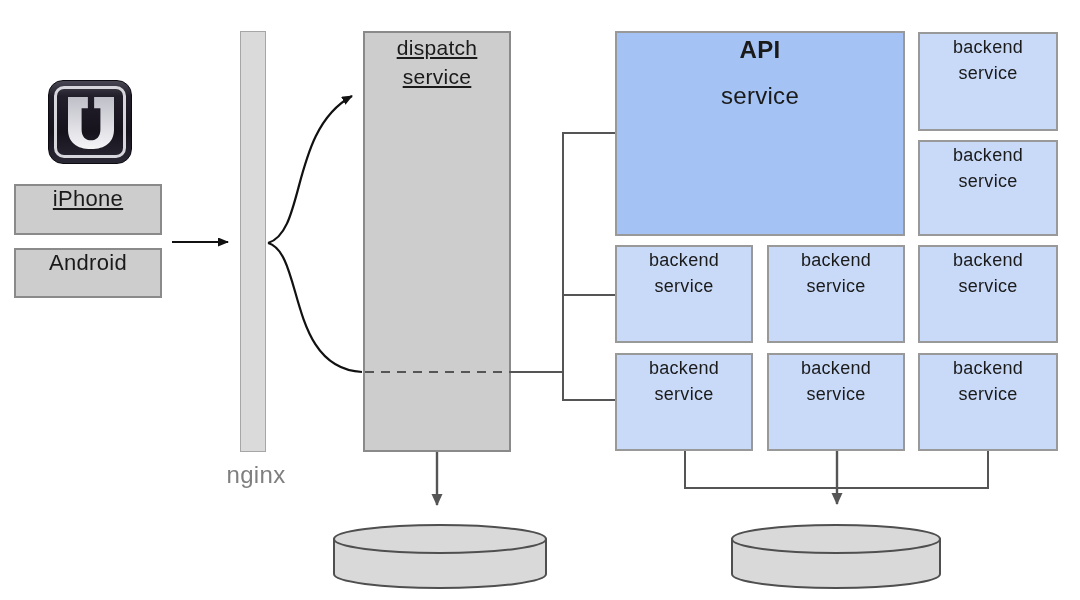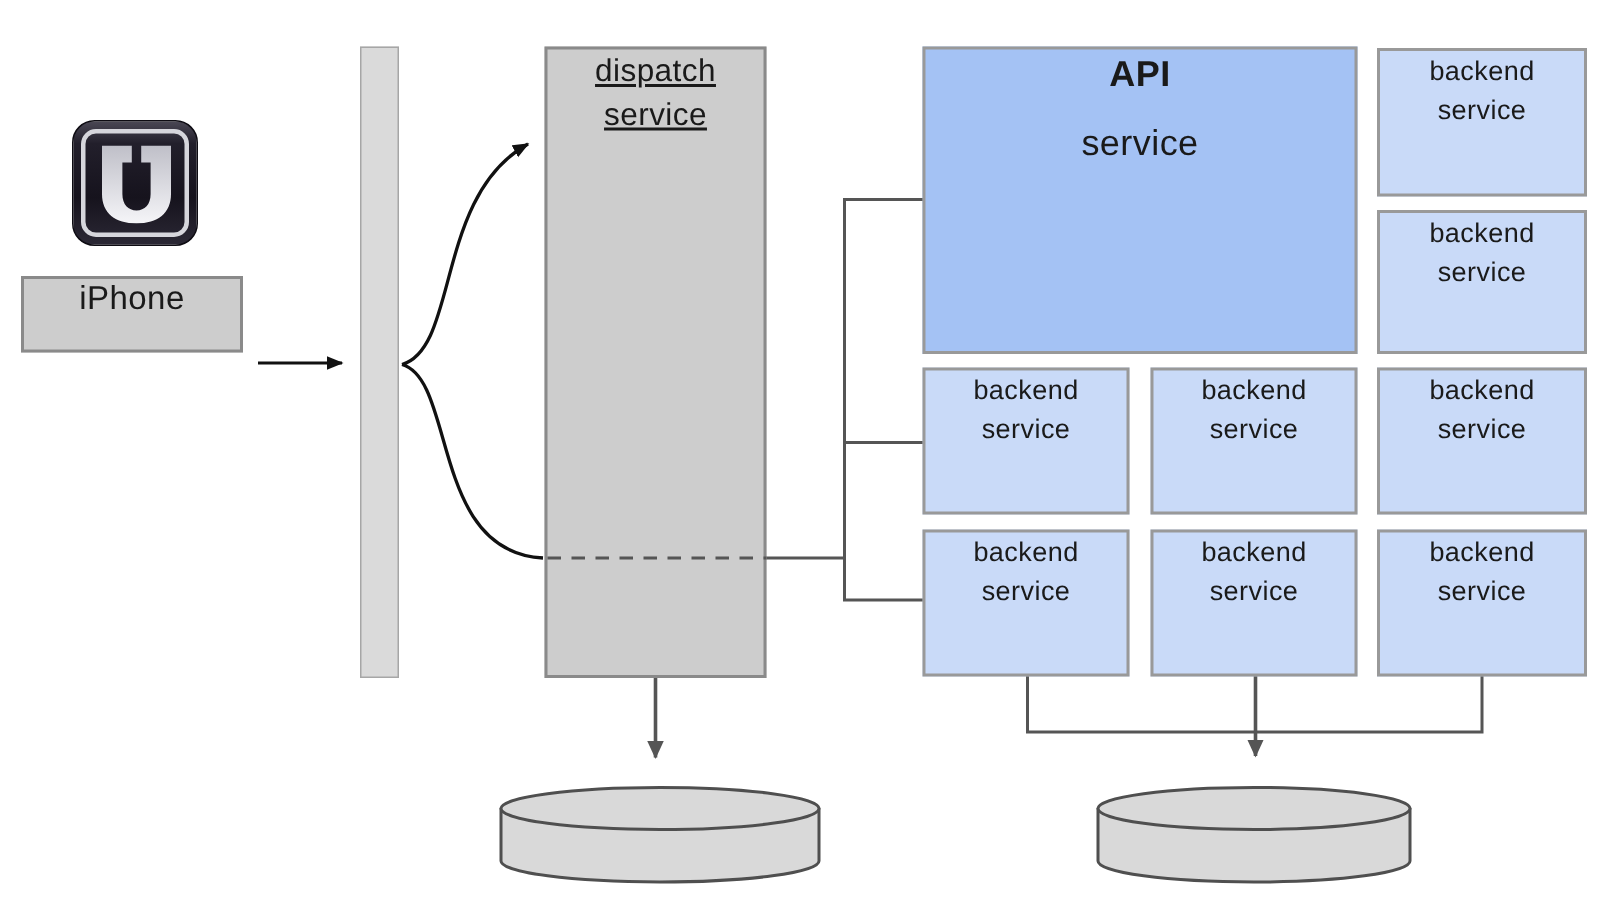--- a/index.html
+++ b/index.html
@@ -10,21 +10,21 @@
     --nginx-label-color:#7f7f7f; --cylinder-fill:#d9d9d9; --cylinder-stroke:#4f4f4f;
   }
   *{box-sizing:border-box; margin:0; padding:0;}
   html,body{width:1080px;height:600px;overflow:hidden;background:var(--background);}
   body{font-family:"Liberation Sans", sans-serif; color:var(--text);}
   .canvas{position:relative;width:1080px;height:600px;background:var(--background);}
   .node{position:absolute;display:flex;flex-direction:column;align-items:center;justify-content:flex-start;
         text-align:center;letter-spacing:.3px;}
   .graybox{background:var(--gray-box-fill);border:2px solid var(--gray-box-border);}
   .client{left:14px;width:148px;font-size:22px;}
-  .client.iphone{top:184px;height:51px;}
+  .client.iphone{top:184px;height:51px;text-decoration:underline;}
   .client.android{top:248px;height:50px;}
   .nginx-bar{left:240px;top:31px;width:26px;height:421px;background:var(--nginx-bar-fill);
         border:1px solid var(--nginx-bar-border);}
   .nginx-label{left:206px;top:461px;width:100px;height:30px;font-size:24px;color:var(--nginx-label-color);}
   .dispatch{left:363px;top:31px;width:148px;height:421px;font-size:21px;line-height:29px;text-decoration:underline;}
   .api{left:615px;top:31px;width:290px;height:205px;background:var(--api-fill);
         border:2px solid var(--blue-border);font-size:24px;line-height:34px;gap:12px;}
   .api .l1{font-weight:600;}
   .backend{background:var(--backend-fill);border:2px solid var(--blue-border);
         font-size:18px;line-height:26px;}
@@ -58,22 +58,28 @@
           <stop offset="1" stop-color="#f5f5f8"></stop>
         </linearGradient>
       </defs>
       <path d="M0,0 H19 V15 H13 V43 C13,52.5 16.8,57.5 22,57.5 C27.2,57.5 31,52.5 31,43 V15 H25 V0 H44 V43 C44,60 35.5,69 22,69 C8.5,69 0,60 0,43 Z" fill="url(#silver)"></path>
     </svg>
   </div>
 
   <div class="node graybox client iphone">
     <span>iPhone</span>
   </div>
+  <div class="node graybox client android">
+    <span>Android</span>
+  </div>
 
   <div class="node nginx-bar"></div>
+  <div class="node nginx-label">
+    <span>nginx</span>
+  </div>
 
   <div class="node graybox dispatch">
     <span class="l1">dispatch</span>
     <span class="l2">service</span>
   </div>
 
   <div class="node api">
     <span class="l1">API</span>
     <span class="l2">service</span>
   </div>

